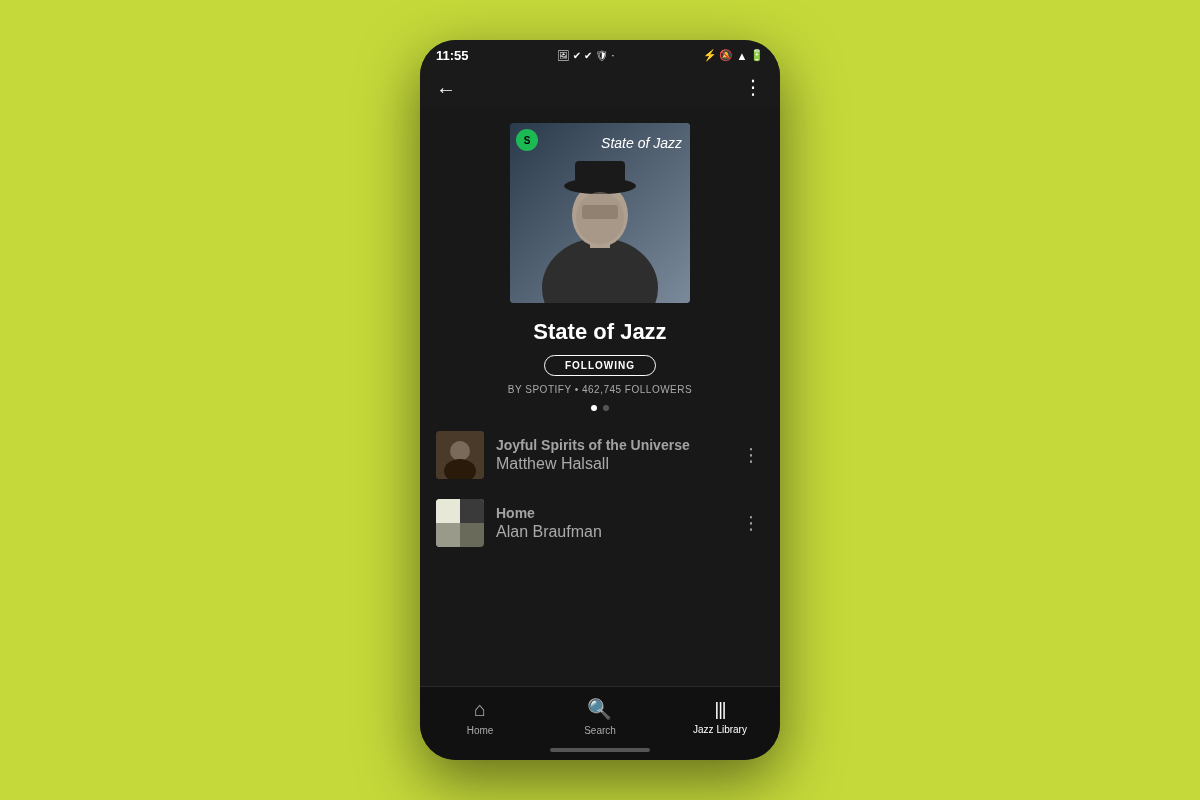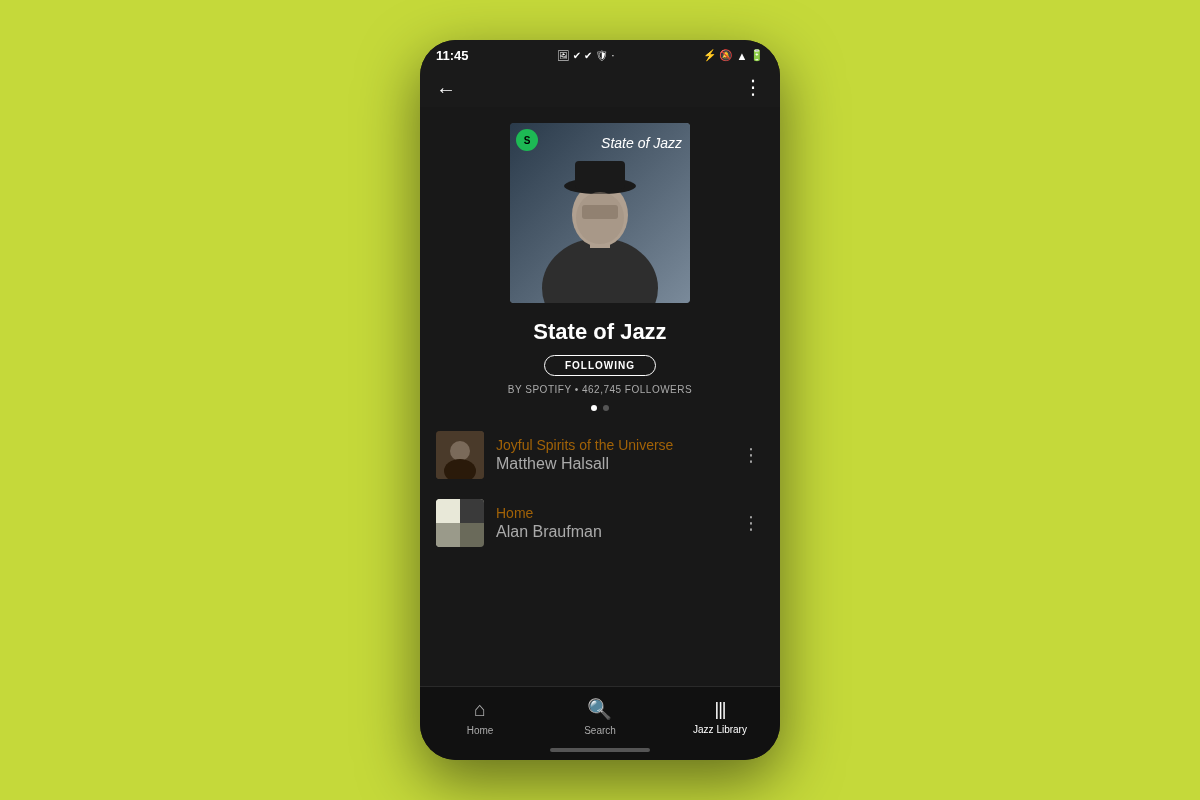--- a/index.html
+++ b/index.html
@@ -272,23 +272,23 @@
     .track-thumb-2 {
       background: linear-gradient(135deg, #f0f0e0, #c0c0b0, #2a2a2a);
       position: relative;
     }
 
     .track-info {
       flex: 1;
     }
 
     .track-title {
-      color: #a16207;
+      color: #a3a3a3;
       font-size: 14px;
-      font-weight: 400;
+      font-weight: 700;
     }
 
     .track-artist {
       color: #aaaaaa;
       font-size: 16px;
       margin-top: 2px;
     }
 
     .track-more {
       color: #aaaaaa;
@@ -369,21 +369,21 @@
     .tp2-cell-2 { background: #3a3a3a; }
     .tp2-cell-3 { background: #9a9a8a; }
     .tp2-cell-4 { background: #6a6a5a; }
   </style>
 </head>
 <body>
 
 <div class="phone-frame">
 
   <div class="status-bar">
-    <span class="status-time">11:45</span>
+    <span class="status-time">11:55</span>
     <div class="status-icons-left">
       <span style="color:#fff;font-size:10px;display:flex;gap:3px;align-items:center;">
         <span>🖼</span>
           <span>✔</span>
           <span>✔</span>
           <span>🛡</span>
           <span>·</span>
       </span>
     </div>
     <div class="status-icons-right">

